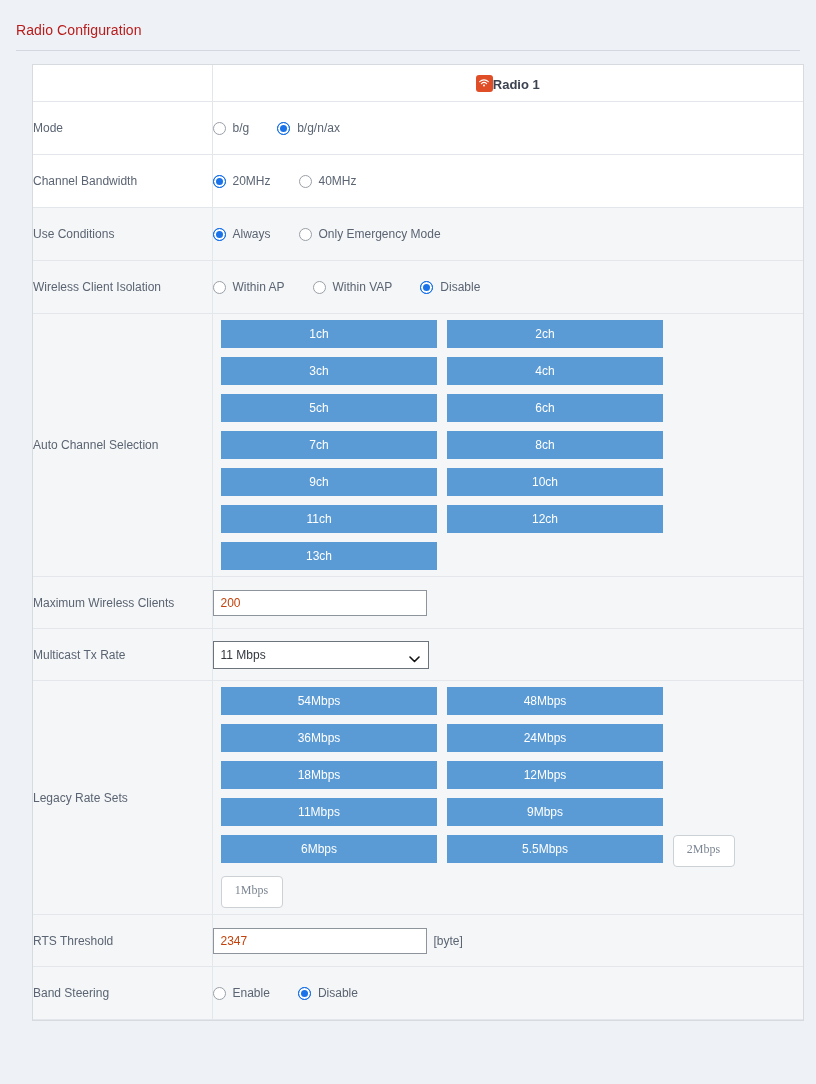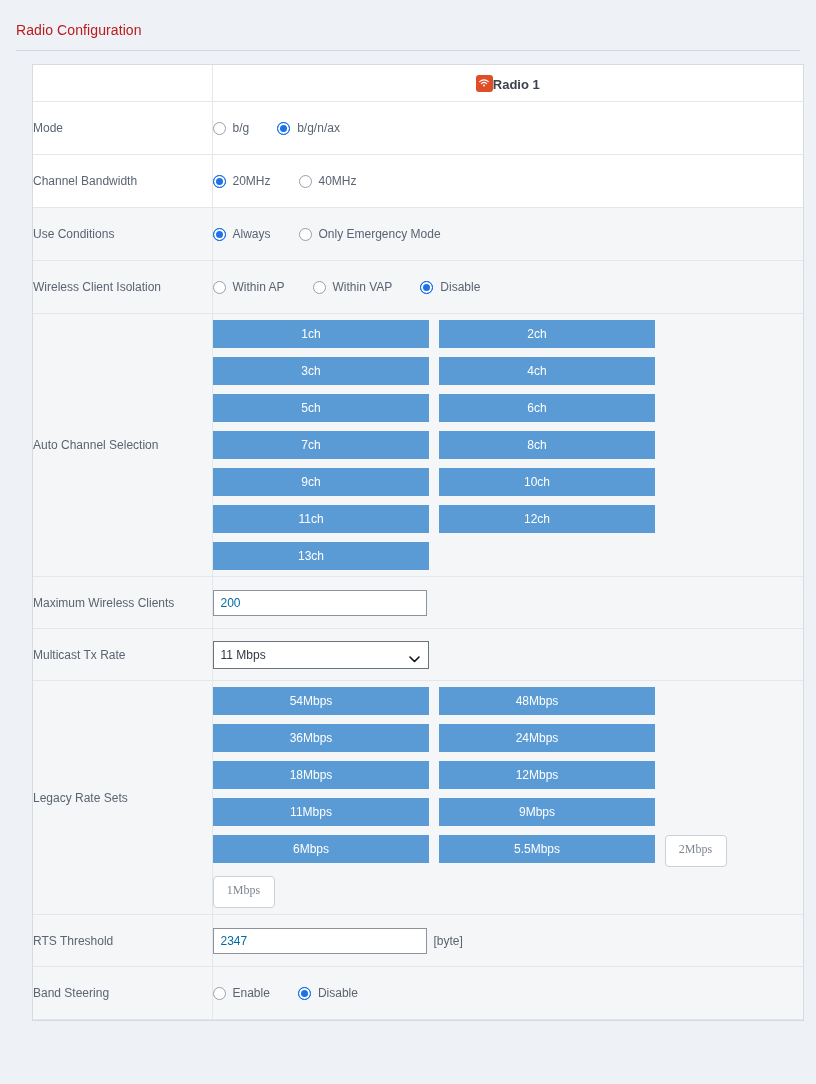--- a/index.html
+++ b/index.html
@@ -142,21 +142,21 @@
     border: 1px solid #1a73e8;
     box-sizing: border-box;
   }
   .opt-text { font-size: 12px; color: #5a6472; }
 
   
   .chips {
     display: flex;
     flex-wrap: wrap;
     gap: 9px 10px;
-    padding: 6px 0;
+    padding: 6px 8px;
     max-width: 540px;
   }
   .chip {
     min-width: 55px;
     height: 32px;
     line-height: 27px;
     padding: 0 8px;
     box-sizing: border-box;
     text-align: center;
     border-radius: 4px;
@@ -180,21 +180,21 @@
   
   .txt {
     width: 214px;
     height: 26px;
     box-sizing: border-box;
     padding: 0 7px;
     border: 1px solid #8e949c;
     background: #fff;
     font-family: "Liberation Sans", sans-serif;
     font-size: 12px;
-    color: #0369a1;
+    color: #c2410c;
     border-radius: 0;
   }
   .unit {
     margin-left: 7px;
     font-size: 12px;
     color: #5a6472;
   }
   .field-line { display: flex; align-items: center; }
 
   .sel-wrap { position: relative; display: inline-block; }

